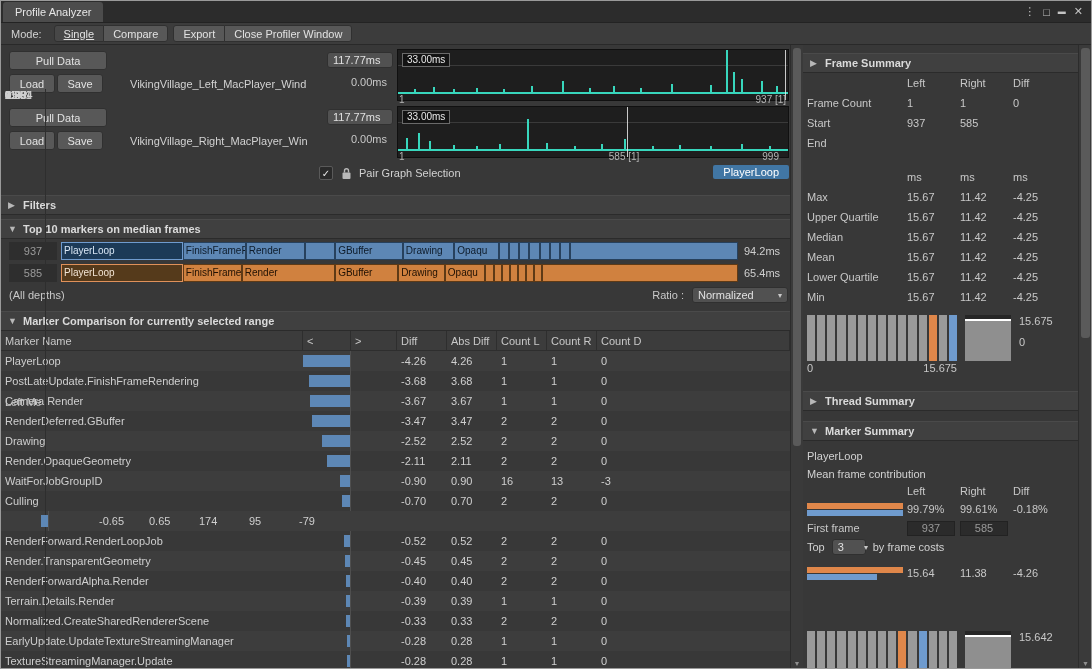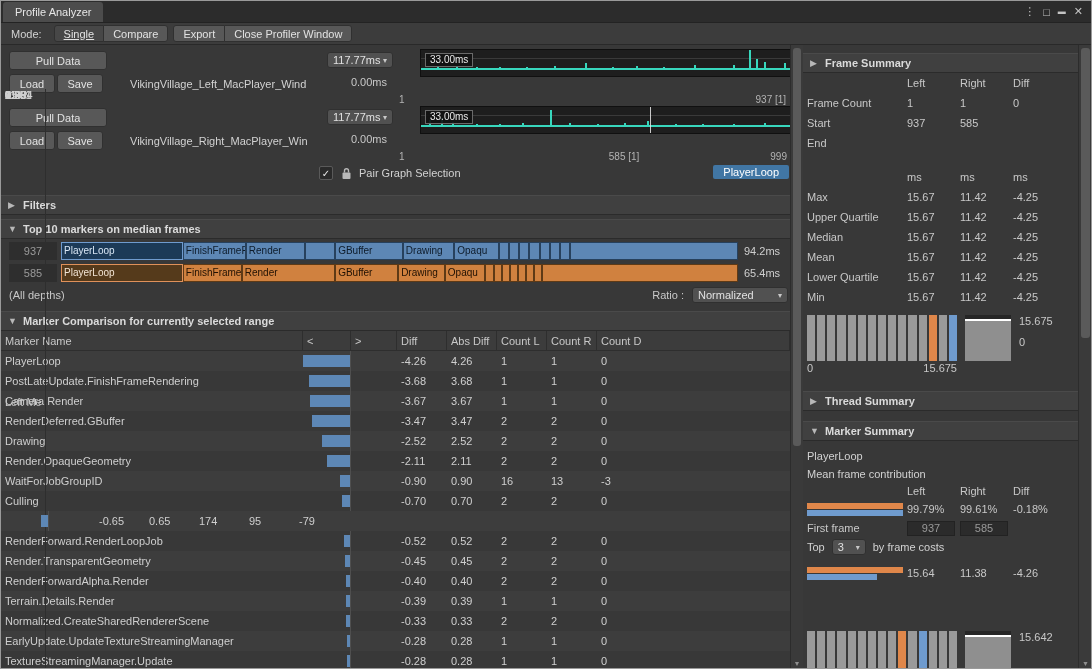--- a/index.html
+++ b/index.html
@@ -24,34 +24,34 @@
   .grp .btn:last-child { border-radius:0 3px 3px 0; }
   .grp { display:flex; margin-right:5px; }
   
   .left { position:absolute; left:0; top:44px; width:789px; height:625px; overflow:hidden; }
   .dataset { position:relative; height:57px; }
   .dataset.first { margin-top:4px; }
   .pull-btn { position:absolute; left:8px; top:2px; width:98px; height:19px; }
   .load-btn { position:absolute; left:8px; top:25px; width:46px; height:19px; }
   .save-btn { position:absolute; left:56px; top:25px; width:46px; height:19px; }
   .ds-name { position:absolute; left:129px; top:29px; width:212px; white-space:nowrap; overflow:hidden; color:#d2d2d2; }
-  .dropdown { background:#515151; border:1px solid #303030; border-radius:3px; height:16px; display:inline-flex; align-items:center; padding:0 5px; gap:2px; color:#e0e0e0; }
+  .dropdown { background:#515151; border:1px solid #303030; border-radius:3px; height:16px; display:inline-flex; align-items:center; padding:0 5px; gap:20px; color:#e0e0e0; }
   .dd-arrow { font-size:8px; color:#c8c8c8; }
   .scale-dd { position:absolute; left:326px; top:3px; width:66px; justify-content:space-between; }
   .scale-min { position:absolute; left:326px; top:27px; width:60px; text-align:right; color:#c8c8c8; }
-  .graph { position:absolute; left:419px; top:0; width:392px; height:28px; background:#1e1e1e; border:1px solid #101010; overflow:hidden; }
+  .graph { position:absolute; left:396px; top:0; width:392px; height:52px; background:#1e1e1e; border:1px solid #101010; overflow:hidden; }
   .chip { position:absolute; left:4px; top:3px; background:rgba(18,18,18,.92); border:1px solid #6a6a6a; color:#e8e8e8; font-size:10px; padding:0 4px; height:14px; line-height:12px; z-index:3; }
   .gridline { position:absolute; left:0; right:0; top:30%; height:1px; background:#3a3a3a; }
   .baseline { position:absolute; left:0; right:0; bottom:6px; height:2px; background:#38d7bd; }
   .spike { position:absolute; bottom:6px; width:2px; background:#38d7bd; }
   .sel-line { position:absolute; top:0; bottom:0; width:1px; background:#e8e8e8; opacity:.85; }
   .axis { position:absolute; left:396px; top:45px; width:392px; height:12px; font-size:10px; color:#b4b4b4; }
   .ax-left { position:absolute; left:2px; }
   .ax-sel { position:absolute; white-space:nowrap; }
-  .ax-right { position:absolute; right:2px; }
+  .ax-right { position:absolute; right:10px; }
   
   .pair-row { position:relative; height:22px; }
   .checkbox { position:absolute; left:318px; top:3px; width:14px; height:14px; background:#2a2a2a; border:1px solid #5a5a5a; border-radius:2px; display:flex; align-items:center; justify-content:center; color:#e8e8e8; font-size:10px; }
   .lock { position:absolute; left:340px; top:4px; }
   .pair-label { position:absolute; left:358px; top:4px; color:#d2d2d2; }
   .sel-chip { position:absolute; right:1px; top:2px; background:#4176a4; color:#ffffff; padding:1px 10px; border-radius:2px; }
   
   .section-bar { background:#404040; border-top:1px solid #4a4a4a; border-bottom:1px solid #2b2b2b; height:20px; display:flex; align-items:center; padding:0 7px; gap:6px; }
   .fold { color:#b8b8b8; font-size:9px; width:9px; }
   .section-title { font-weight:bold; color:#dadada; }

